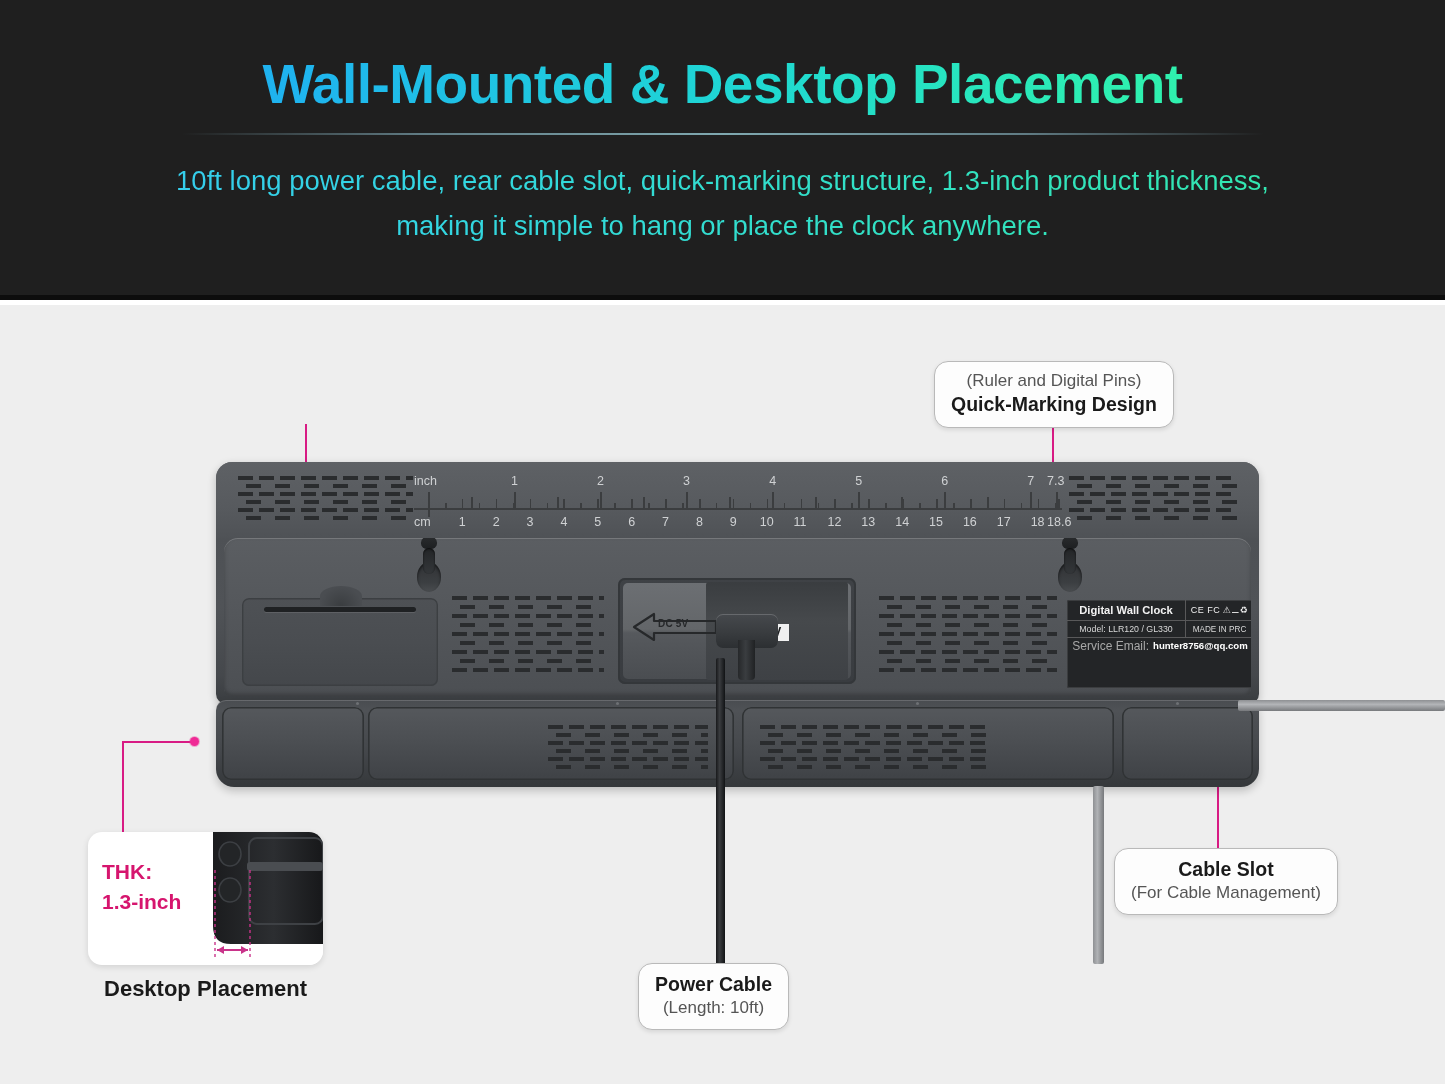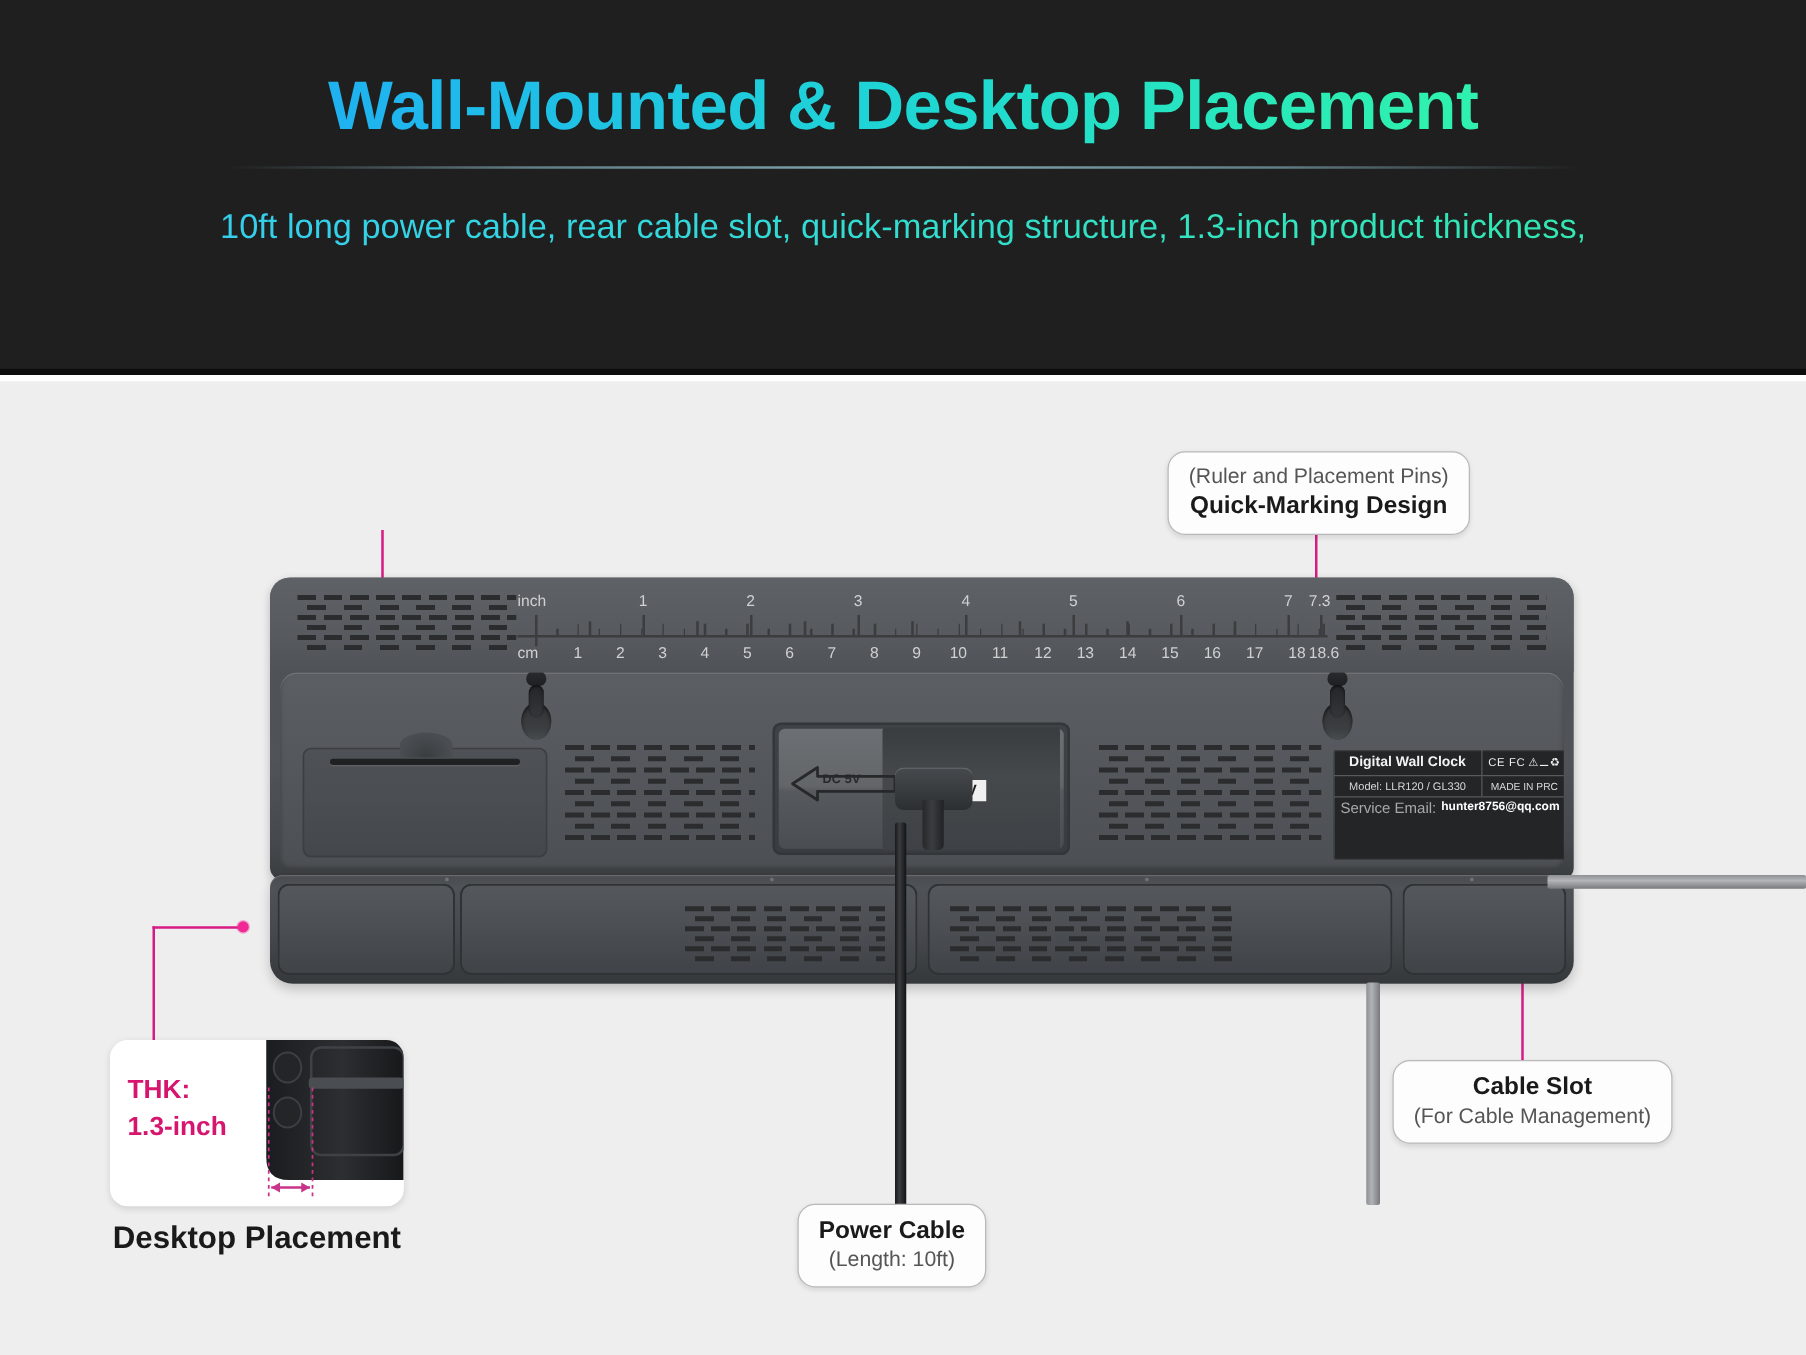--- a/index.html
+++ b/index.html
@@ -253,33 +253,34 @@
     overflow:hidden;
   }
   .thk-text { position:absolute; left:14px; top:25px; color:#d6156e;
               font-size:21px; font-weight:bold; line-height:30px; }
   .thk-photo {
     position:absolute; right:0; top:0; width:126px; height:133px;
     background:#ffffff;
   }
   .thk-caption {
     position:absolute; left:88px; top:976px; width:235px; text-align:center;
-    font-size:25px; font-weight:bold; color:#1a1a1a;
+    font-size:22px; font-weight:bold; color:#1a1a1a;
   }
 </style>
 </head>
 <body>
 
 <div class="page">
 
   <div class="header">
     <div class="hdr-title">Wall-Mounted &amp; Desktop Placement</div>
     <div class="hdr-rule"></div>
     <div class="hdr-sub">
       <span>10ft long power cable, rear cable slot, quick-marking structure, 1.3-inch product thickness,</span><br>
+      <span>making it simple to hang or place the clock anywhere.</span>
     </div>
   </div>
 
   <div class="body-area"></div>
 
   <div class="lead v" style="left:305px; top:424px; height:226px;"></div>
   <div class="dot" style="left:301px; top:645px;"></div>
 
   <div class="lead v" style="left:1052px; top:424px; height:120px;"></div>
   <div class="dot" style="left:1048px; top:496px;"></div>
@@ -549,21 +550,21 @@
         <line x1="20" y1="118" x2="51" y2="118" stroke="#c9338a" stroke-width="2"></line>
         <path d="M20 118 L27 114 L27 122 Z" fill="#c9338a"></path>
         <path d="M51 118 L44 114 L44 122 Z" fill="#c9338a"></path>
       </svg>
     </div>
   </div>
   <div class="thk-caption">Desktop Placement</div>
 
 
   <div class="pill" id="pill-quick">
-    <div class="sub">(Ruler and Placement Pins)</div>
+    <div class="sub">(Ruler and Digital Pins)</div>
     <div class="main">Quick-Marking Design</div>
   </div>
 
   <div class="pill" id="pill-cable-slot">
     <div class="main">Cable Slot</div>
     <div class="sub">(For Cable Management)</div>
   </div>
 
   <div class="pill" id="pill-power-cable">
     <div class="main">Power Cable</div>

